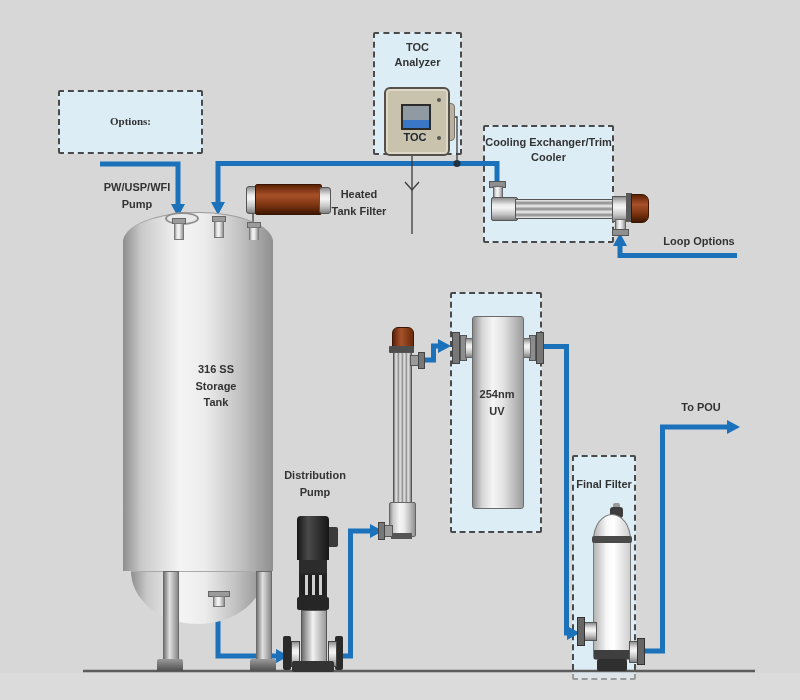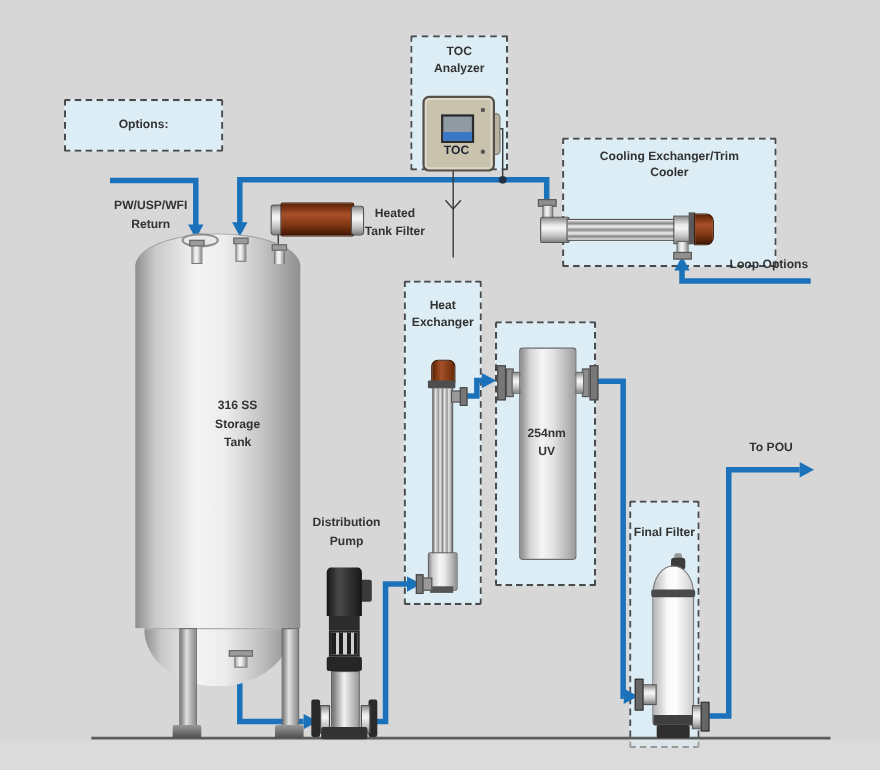--- a/index.html
+++ b/index.html
@@ -46,38 +46,34 @@
   .steel-v{background:linear-gradient(90deg,#8e8e8e 0%,#c9c9c9 12%,#f4f4f4 38%,#ececec 55%,#c2c2c2 78%,#8f8f8f 100%);}
   .steel-h{background:linear-gradient(180deg,#8e8e8e 0%,#e9e9e9 30%,#f4f4f4 45%,#c2c2c2 75%,#828282 100%);}
   .brown-h{background:linear-gradient(180deg,#5c2105 0%,#a8502a 35%,#7c3410 70%,#3f1603 100%);}
   .brown-v{background:linear-gradient(90deg,#5c2205 0%,#a5512a 40%,#6b2b08 100%);}
 </style>
 </head>
 <body>
 
 <div id="stage">
 
-  <div class="dash-box" style="left:58px;top:90px;width:145px;height:48px;display:flex;align-items:center;">
+  <div class="dash-box" style="left:58px;top:90px;width:145px;height:64px;display:flex;align-items:center;font-family:Liberation Serif, serif;">
     <div class="box-lbl">Options:</div>
   </div>
 
   <div class="dash-box" style="left:373px;top:32px;width:89px;height:123px;">
     <div class="box-lbl" style="padding-top:6px;">TOC
 Analyzer</div>
   </div>
 
-  <div class="dash-box" style="left:483px;top:125px;width:195px;height:118px;margin-left:28px;">
+  <div class="dash-box" style="left:483px;top:125px;width:131px;height:118px;">
     <div class="box-lbl" style="padding-top:8px;">Cooling Exchanger/Trim
 Cooler</div>
   </div>
 
-  <div class="dash-box" style="left:367px;top:255px;width:71px;height:295px;">
-    <div class="box-lbl" style="padding-top:14px;">Heat
-Exchanger</div>
-  </div>
 
   <div class="dash-box" style="left:450px;top:292px;width:92px;height:241px;"></div>
 
   <div class="dash-box" style="left:572px;top:455px;width:64px;height:225px;">
     <div class="box-lbl" style="padding-top:20px;">Final Filter</div>
   </div>
 
   <div class="abs" style="left:0;top:673px;width:800px;height:27px;background:#dedede;opacity:.55;"></div>
 
   <svg width="800" height="700">
@@ -234,21 +230,21 @@
     <div class="abs" style="left:592px;top:536px;width:40px;height:7px;background:#4a4a4a;border-radius:2px;"></div>
     <div class="abs" style="left:594px;top:650px;width:36px;height:9px;background:#3f3f3f;"></div>
     <div class="abs" style="left:597px;top:659px;width:30px;height:12px;background:#2f2f2f;border-radius:2px;"></div>
     <div class="abs steel-h" style="left:583px;top:622px;width:12px;height:17px;border:1px solid #555;"></div>
     <div class="abs" style="left:577px;top:617px;width:6px;height:27px;background:#666;border:1px solid #333;"></div>
     <div class="abs steel-h" style="left:629px;top:641px;width:9px;height:20px;border:1px solid #555;"></div>
     <div class="abs" style="left:637px;top:638px;width:6px;height:25px;background:#666;border:1px solid #333;"></div>
   </div>
 
   <div class="lbl" style="left:137px;top:179px;">PW/USP/WFI
-Return</div>
+Pump</div>
   <div class="lbl" style="left:359px;top:186px;">Heated
 Tank Filter</div>
   <div class="lbl" style="left:699px;top:233px;">Loop Options</div>
   <div class="lbl" style="left:216px;top:361px;">316 SS
 Storage
 Tank</div>
   <div class="lbl" style="left:315px;top:467px;">Distribution
 Pump</div>
   <div class="lbl" style="left:497px;top:386px;">254nm
 UV</div>

